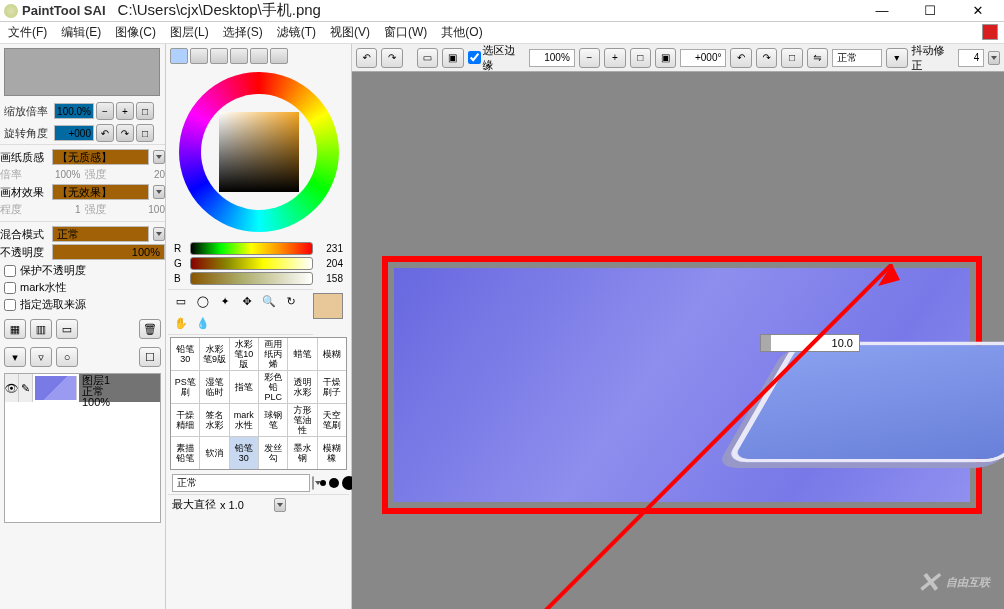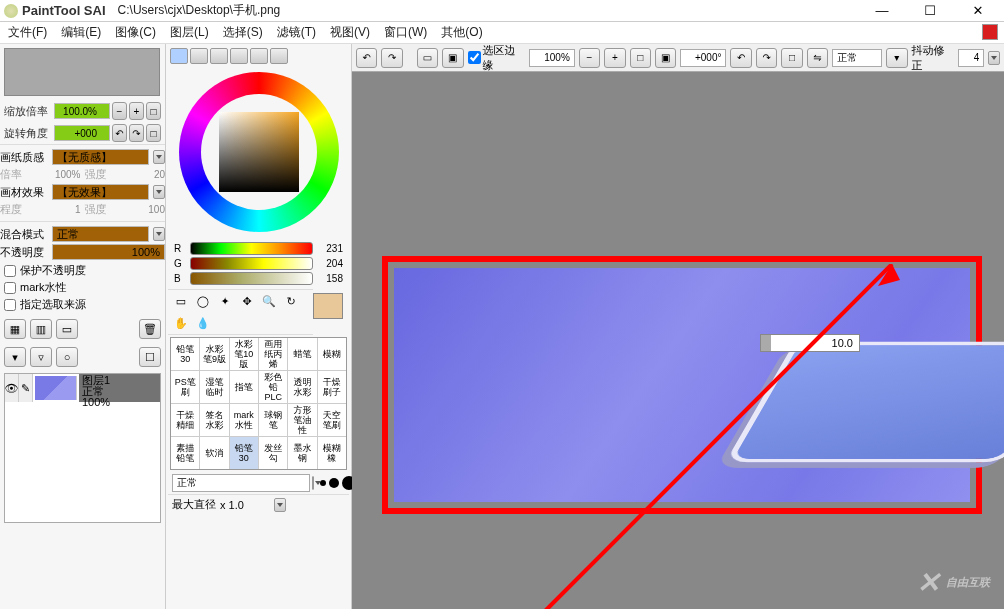--- a/index.html
+++ b/index.html
@@ -1,32 +1,32 @@
 <!DOCTYPE html>
 <html><head>
 <meta charset="utf-8">
 <style>
 *{margin:0;padding:0;box-sizing:border-box;font-family:"Microsoft YaHei",sans-serif;font-size:11px}
 body{background:#f0f0f0;overflow:hidden}
 .app{width:1004px;height:609px;background:#fff;position:relative}
 .titlebar{height:22px;display:flex;align-items:center;padding:0 4px;border-bottom:1px solid #ccc}
 .titlebar .logo{width:14px;height:14px;border-radius:50%;background:radial-gradient(circle,#e0e0b0,#c0d080);margin-right:4px}
 .titlebar .apptitle{font-weight:bold;color:#333;font-size:13px}
-.titlebar .filepath{margin-left:12px;color:#222;font-size:12px}
+.titlebar .filepath{margin-left:12px;color:#222;font-size:15px}
 .winbtns{margin-left:auto;display:flex;gap:20px;padding-right:8px}
 .winbtn{width:28px;height:18px;display:flex;align-items:center;justify-content:center;font-size:13px}
 .menubar{height:22px;display:flex;align-items:center;padding:0 8px;gap:14px;border-bottom:1px solid #ddd;position:relative}
 .menubar span{color:#222;font-size:12px}
 .menubar .colorblock{position:absolute;right:6px;top:2px;width:16px;height:16px;background:#d81e1e;border:1px solid #999}
 .main{display:flex;height:565px}
 .leftcol{width:166px;background:#f6f6f6;border-right:1px solid #ccc;display:flex;flex-direction:column}
 .preview{margin:4px;width:156px;height:48px;background:#a8a8a8;border:1px solid #888}
 .ctrlrow{display:flex;align-items:center;padding:2px 4px;gap:2px}
 .ctrlrow label{flex:0 0 48px;font-size:11px;color:#333}
-.ctrlrow input{width:56px;height:16px;text-align:right;border:1px solid #bbb;background:#84cc16;font-size:10px;padding-right:12px}
+.ctrlrow input{width:40px;height:16px;text-align:right;border:1px solid #bbb;background:#0369a1;font-size:10px;padding-right:2px}
 .smbtn{width:18px;height:18px;background:linear-gradient(#eee,#ccc);border:1px solid #999;border-radius:3px;display:flex;align-items:center;justify-content:center;font-size:10px}
 .section{padding:2px 0;border-top:1px solid #ddd}
 .row2{display:flex;align-items:center;gap:4px;margin:2px 0}
 .row2 .lbl{width:48px;font-size:11px}
 .row2 .valbox{flex:1;height:16px;border:1px solid #bbb;background:#a16207;display:flex;align-items:center;padding-left:4px;font-size:10px}
 .row2 .dimmed{color:#aaa}
 .row2 .numr{width:30px;text-align:right;color:#888;font-size:10px}
 .dd{width:12px;height:14px;background:linear-gradient(#eee,#ccc);border:1px solid #999;border-radius:2px;position:relative}
 .dd::after{content:"";position:absolute;left:2px;top:4px;border-left:3px solid transparent;border-right:3px solid transparent;border-top:4px solid #555}
 .chkrow{display:flex;align-items:center;gap:4px;padding:1px 4px}

